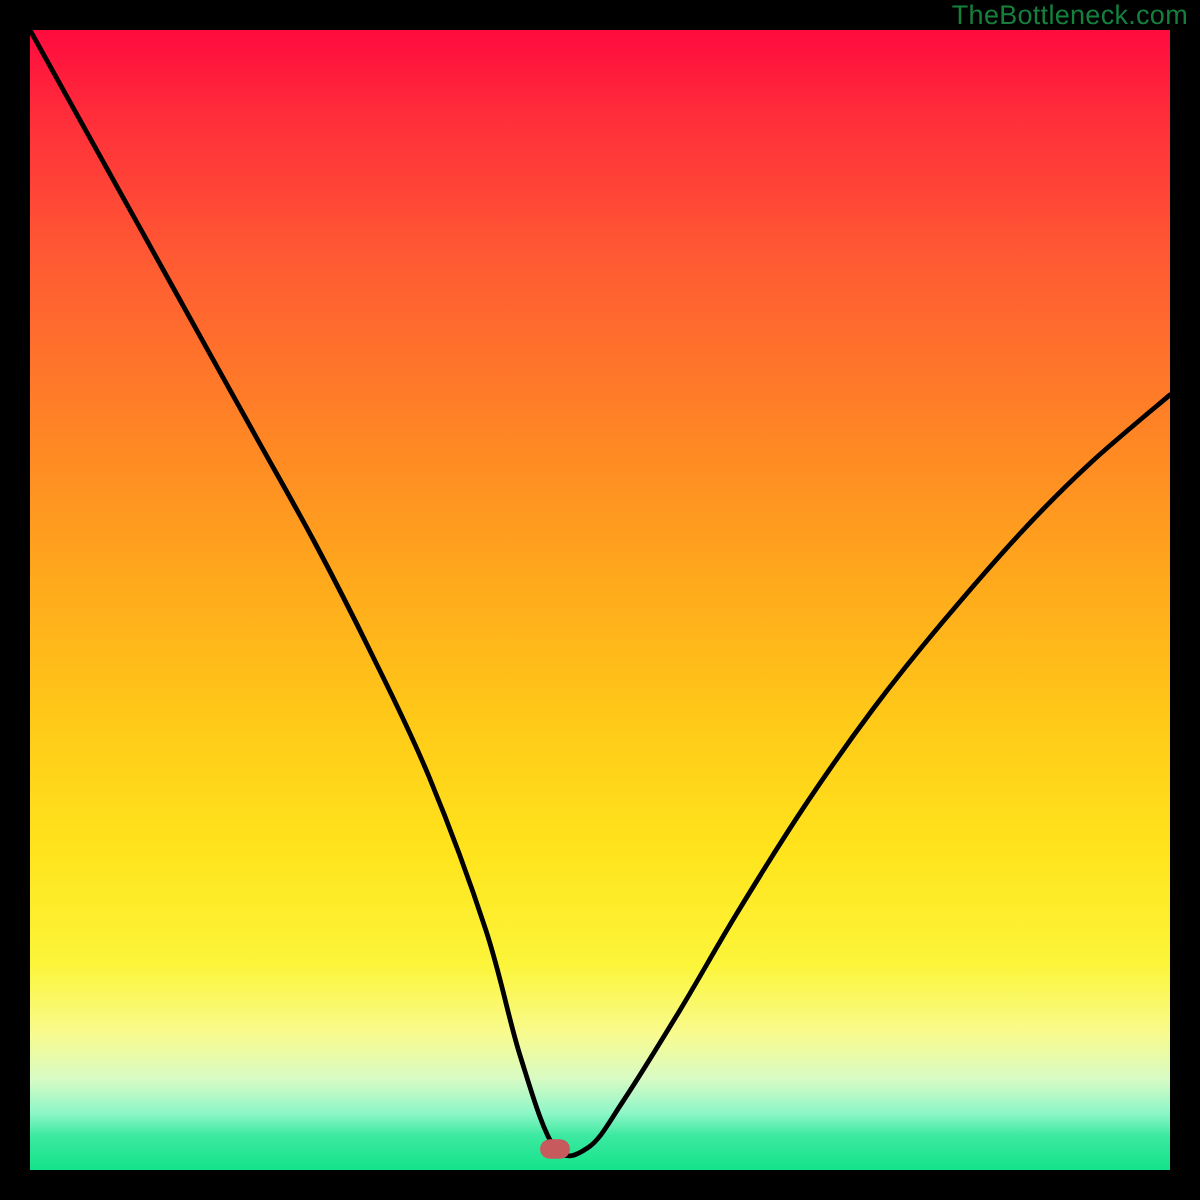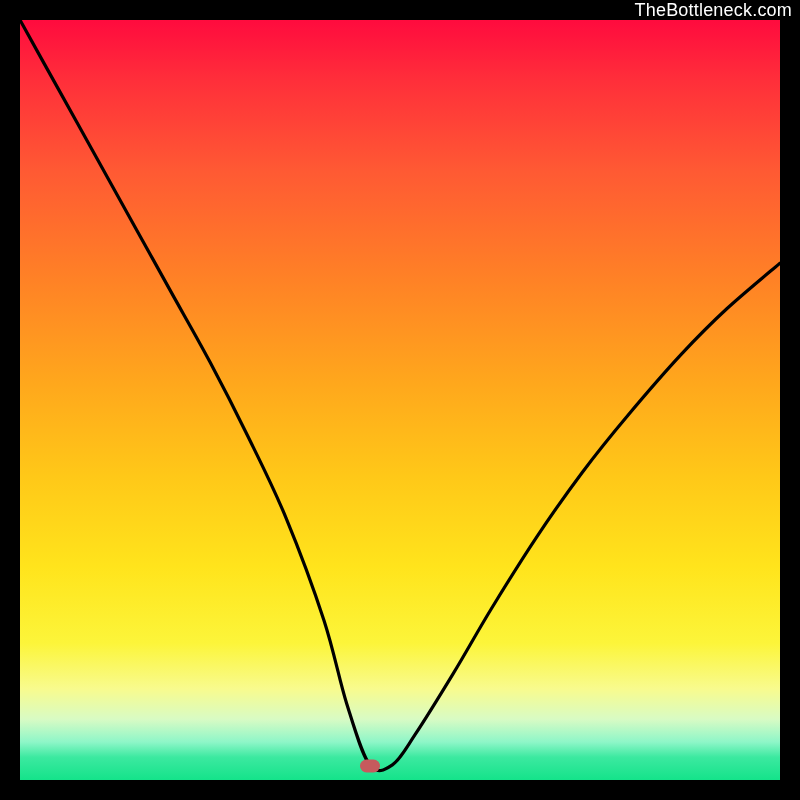--- a/index.html
+++ b/index.html
@@ -61,21 +61,21 @@
     background: #c65a5d;
     border-radius: 7px;
     transform: translate(-50%, -50%);
   }
   .watermark {
     position: absolute;
     top: 0px;
     right: 8px;
     font-family: Arial, Helvetica, sans-serif;
     font-size: 18px;
-    color: #ffffff;
+    color: #15803d;
     letter-spacing: 0.2px;
   }
 </style>
 </head>
 <body>
 
 <div class="frame">
   <div class="watermark">TheBottleneck.com</div>
 
   <div class="plot">

